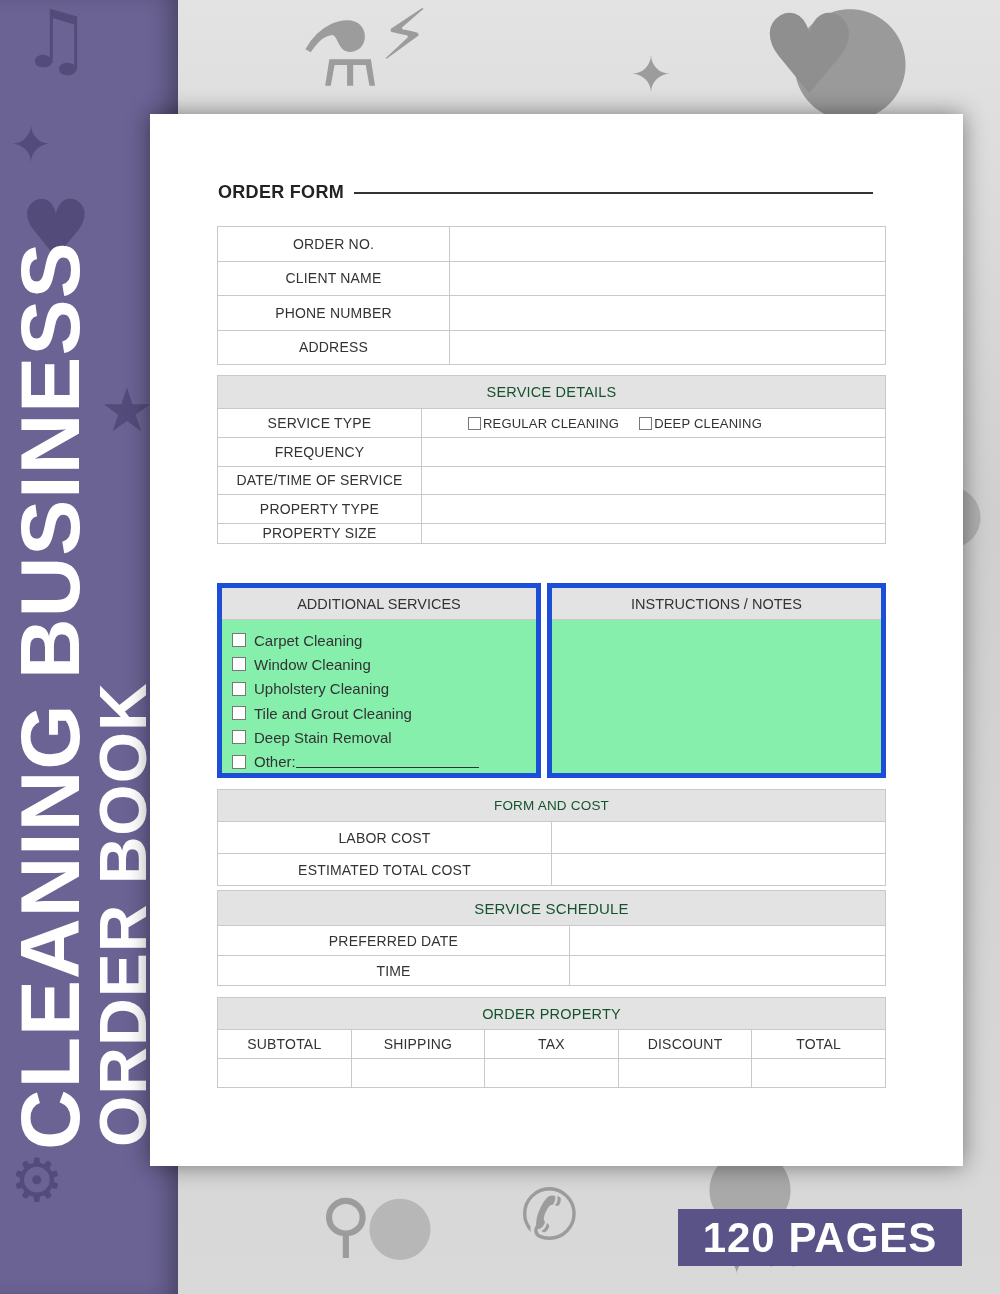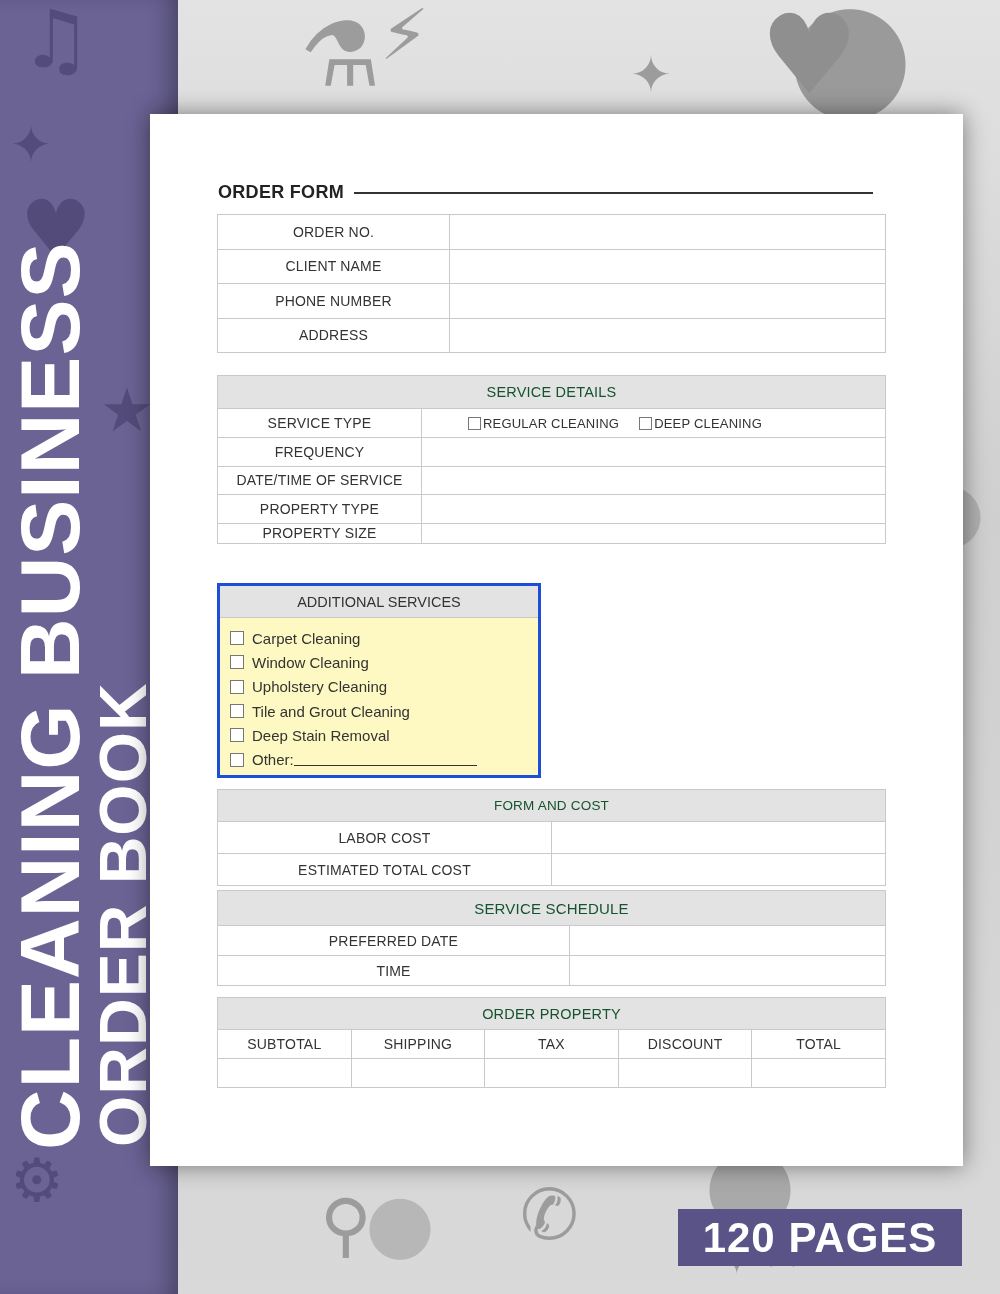--- a/index.html
+++ b/index.html
@@ -78,21 +78,21 @@
     table.grid th.head {
       background: #e3e3e3; font-size: 14.5px; color: #14532d;
     }
     .cb {
       display: inline-block; width: 13px; height: 13px; border: 1px solid #777;
       vertical-align: -2px; margin-right: 2px; background: #fff;
     }
     .svc-opts { display: flex; justify-content: flex-start; gap: 20px; padding-left: 46px; font-size: 13px; }
 
     .box {
-      position: absolute; border: 3px solid #1d4ed8; background: #fef9c3;
+      position: absolute; border: 5px solid #1d4ed8; background: #86efac;
     }
     .box .bhead {
       height: 32px; background: #e3e3e3; border-bottom: 1px solid #c9c9c9;
       text-align: center; line-height: 32px; font-size: 14.5px; color: #333;
     }
     .addl-list { list-style: none; padding: 8px 0 0 10px; }
     .addl-list li { height: 24.3px; font-size: 15px; color: #333; display: flex; align-items: center; }
     .addl-list li .cb { margin-right: 8px; width: 14px; height: 14px; }
     .other-line { display: inline-block; width: 183px; border-bottom: 1px solid #333; height: 12px; }
 
@@ -127,21 +127,21 @@
   </div>
 </div>
 
 <div class="page">
 
   <div class="form-title">
     <span>ORDER FORM</span>
     <div class="rule"></div>
   </div>
 
-  <table class="grid" style="left:67px;top:100px;width:669px;border-radius:31px;">
+  <table class="grid" style="left:67px;top:112px;width:669px;border-radius:31px;">
     <colgroup>
         <col style="width:232px">
         <col>
       </colgroup>
     <tbody>
         <tr style="height:34.5px">
       <td>ORDER NO.</td>
       <td></td>
     </tr>
     <tr style="height:34.5px">
@@ -224,20 +224,24 @@
           <span>Deep Stain Removal</span>
         </li>
       <li>
           <span class="cb"></span>
           <span>Other:</span>
           <span class="other-line"></span>
         </li>
     </ul>
   </div>
 
+  <div class="box" style="left:397px;top:469px;width:339px;height:195px;">
+    <div class="bhead">INSTRUCTIONS / NOTES</div>
+    <div style="height:160px;"></div>
+  </div>
 
   <table class="grid" style="left:67px;top:675px;width:669px;">
     <colgroup>
         <col style="width:334px">
         <col>
       </colgroup>
     <tbody>
         <tr style="height:32px">
       <th class="head" colspan="2" style="font-size:13.5px;">FORM AND COST</th>
     </tr>

